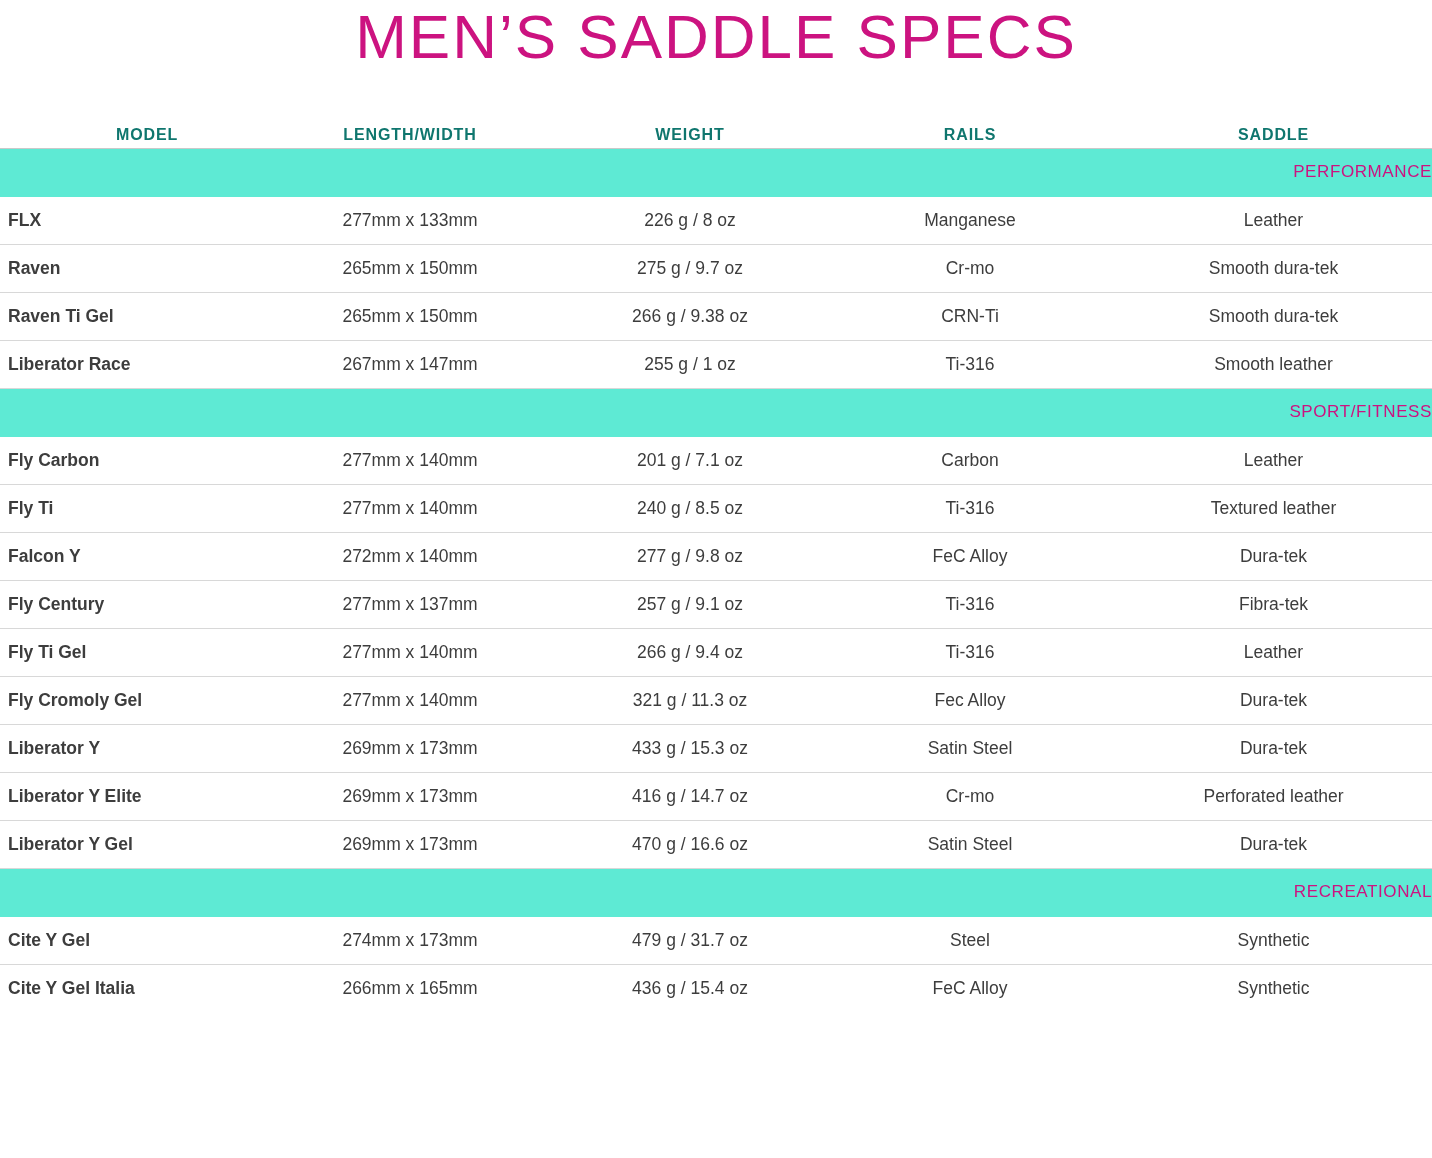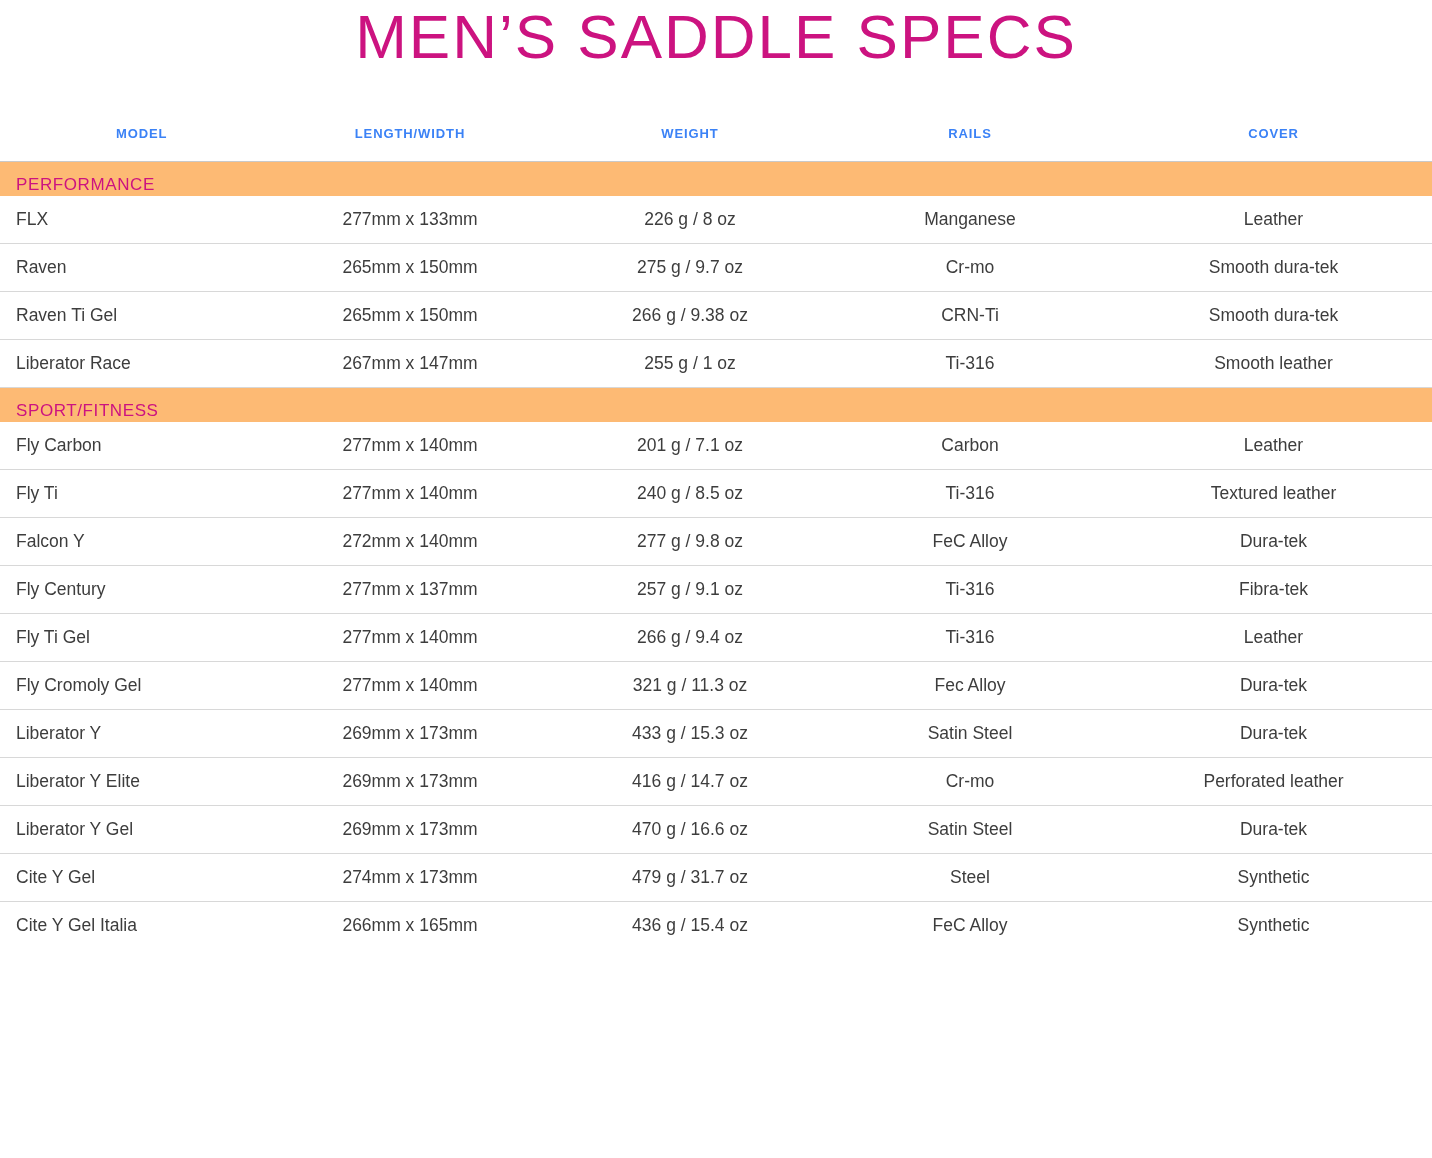--- a/index.html
+++ b/index.html
@@ -36,52 +36,53 @@
     border-collapse: collapse;
     table-layout: fixed;
   }
   table.specs col.c0 { width: 265px; }
   table.specs col.c1 { width: 290px; }
   table.specs col.c2 { width: 270px; }
   table.specs col.c3 { width: 290px; }
   table.specs col.c4 { width: 317px; }
 
   thead th {
-    font-size: 13px;
+    font-size: 16px;
     font-weight: bold;
     letter-spacing: 0.9px;
-    color: #3b82f6;
+    color: #0f766e;
     text-align: center;
-    padding: 0 0 20px 0;
+    padding: 0 0 4px 0;
     border-bottom: 1px solid #c9c9c9;
   }
   thead th.first {
     text-align: left;
     padding-left: 116px;
   }
   tr.group td {
-    background: #fdba74;
+    background: #5eead4;
     color: #cc1380;
     font-size: 17px;
     letter-spacing: 0.6px;
-    padding: 13px 0 1px 16px;
-    text-align: left;
+    padding: 13px 0 15px 16px;
+    text-align: right;
     border: none;
   }
   tbody td {
     font-size: 17.5px;
     text-align: center;
     color: #3d3d3d;
     padding: 13px 0 13px 0;
     border-bottom: 1px solid #d8d8d8;
     font-weight: 400;
   }
   tbody tr.data td.model {
     text-align: left;
-    padding-left: 16px;
+    padding-left: 8px;
+    font-weight: bold;
   }
   tbody tr.group td { border-bottom: none; }
   tbody tr.data:last-child td { border-bottom: none; }
 </style>
 </head>
 <body>
 
 <div class="page">
   <h1 class="title">MEN’S SADDLE SPECS</h1>
 
@@ -92,21 +93,21 @@
         <col class="c2">
         <col class="c3">
         <col class="c4">
     </colgroup>
     <thead>
       <tr>
         <th class="first">MODEL</th>
         <th>LENGTH/WIDTH</th>
         <th>WEIGHT</th>
         <th>RAILS</th>
-        <th>COVER</th>
+        <th>SADDLE</th>
       </tr>
     </thead>
     <tbody>
         <tr class="group">
           <td colspan="5">PERFORMANCE</td>
         </tr>
         <tr class="data">
           <td class="model">FLX</td>
           <td>277mm x 133mm</td>
           <td>226 g / 8 oz</td>
@@ -193,20 +194,23 @@
           <td>Cr-mo</td>
           <td>Perforated leather</td>
         </tr>
         <tr class="data">
           <td class="model">Liberator Y Gel</td>
           <td>269mm x 173mm</td>
           <td>470 g / 16.6 oz</td>
           <td>Satin Steel</td>
           <td>Dura-tek</td>
         </tr>
+        <tr class="group">
+          <td colspan="5">RECREATIONAL</td>
+        </tr>
         <tr class="data">
           <td class="model">Cite Y Gel</td>
           <td>274mm x 173mm</td>
           <td>479 g / 31.7 oz</td>
           <td>Steel</td>
           <td>Synthetic</td>
         </tr>
         <tr class="data">
           <td class="model">Cite Y Gel Italia</td>
           <td>266mm x 165mm</td>

